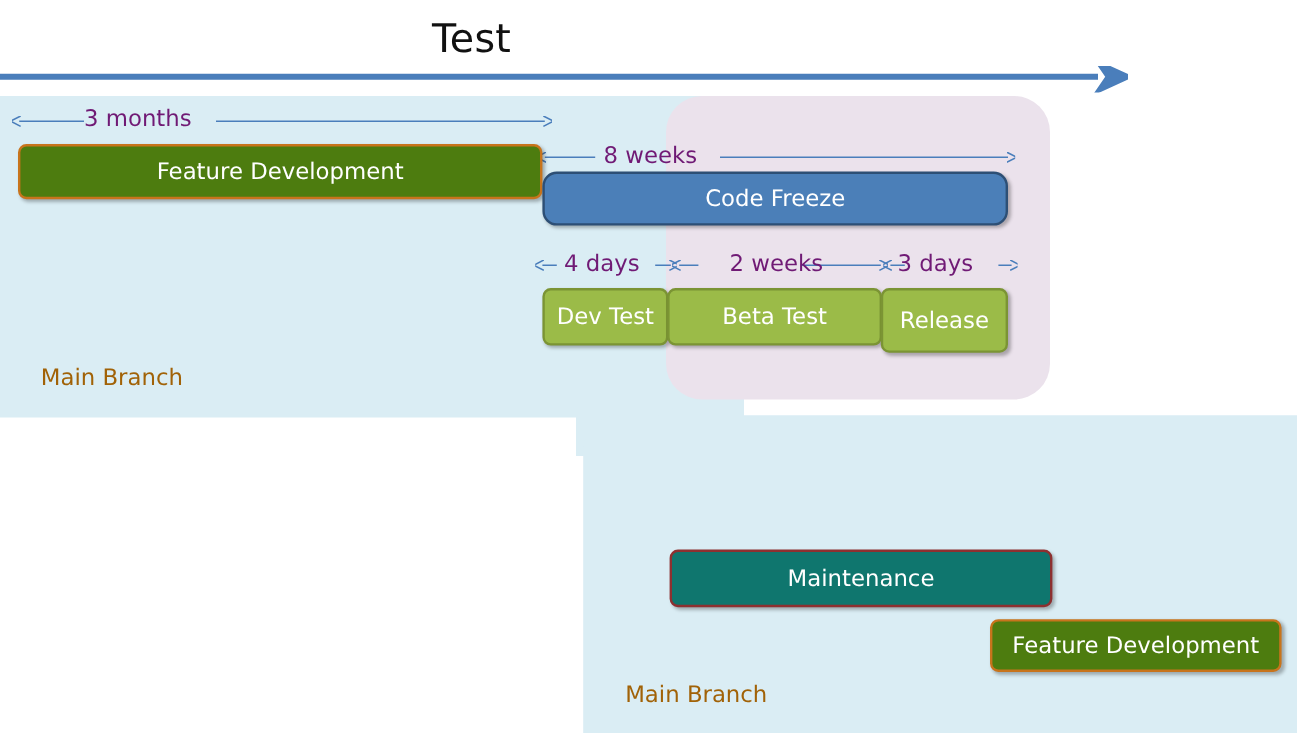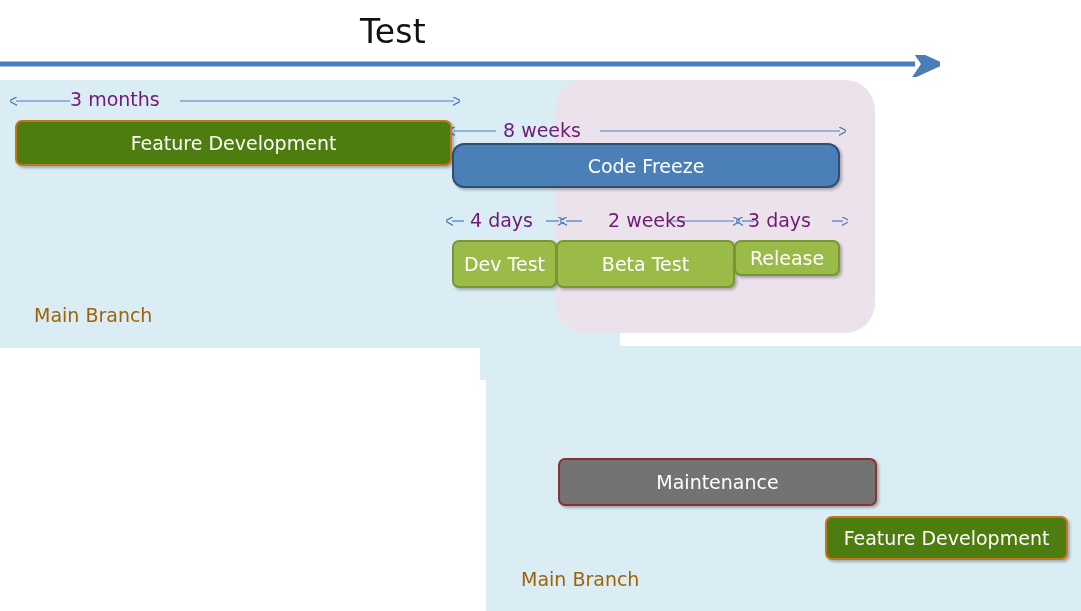--- a/index.html
+++ b/index.html
@@ -108,29 +108,29 @@
   }
   .bar-blue {
     background: #4b7fb8;
     border: 2px solid #2d4f75;
   }
   .bar-green {
     background: #9bbb48;
     border: 2px solid #7b9434;
   }
   .bar-red {
-    background: #737373;
+    background: #0f766e;
     border: 2px solid #8d3030;
   }
 
   .bar-feature-top   { left: 15px;  top: 120px; width: 437px; height: 46px; }
   .bar-code-freeze   { left: 452px; top: 143px; width: 388px; height: 45px; border-radius: 12px; }
   .bar-dev-test      { left: 452px; top: 240px; width: 105px; height: 48px; }
   .bar-beta-test     { left: 556px; top: 240px; width: 179px; height: 48px; }
-  .bar-release       { left: 734px; top: 240px; width: 106px; height: 36px; }
+  .bar-release       { left: 734px; top: 240px; width: 106px; height: 54px; }
   .bar-maintenance   { left: 558px; top: 458px; width: 319px; height: 48px; }
   .bar-feature-bot   { left: 825px; top: 516px; width: 243px; height: 44px; }
 
   
   .dim {
     position: absolute;
     height: 26px;
   }
   .dim-3months { left: 10px;  top: 88px;  width: 450px; }
   .dim-3weeks  { left: 448px; top: 118px; width: 398px; }

